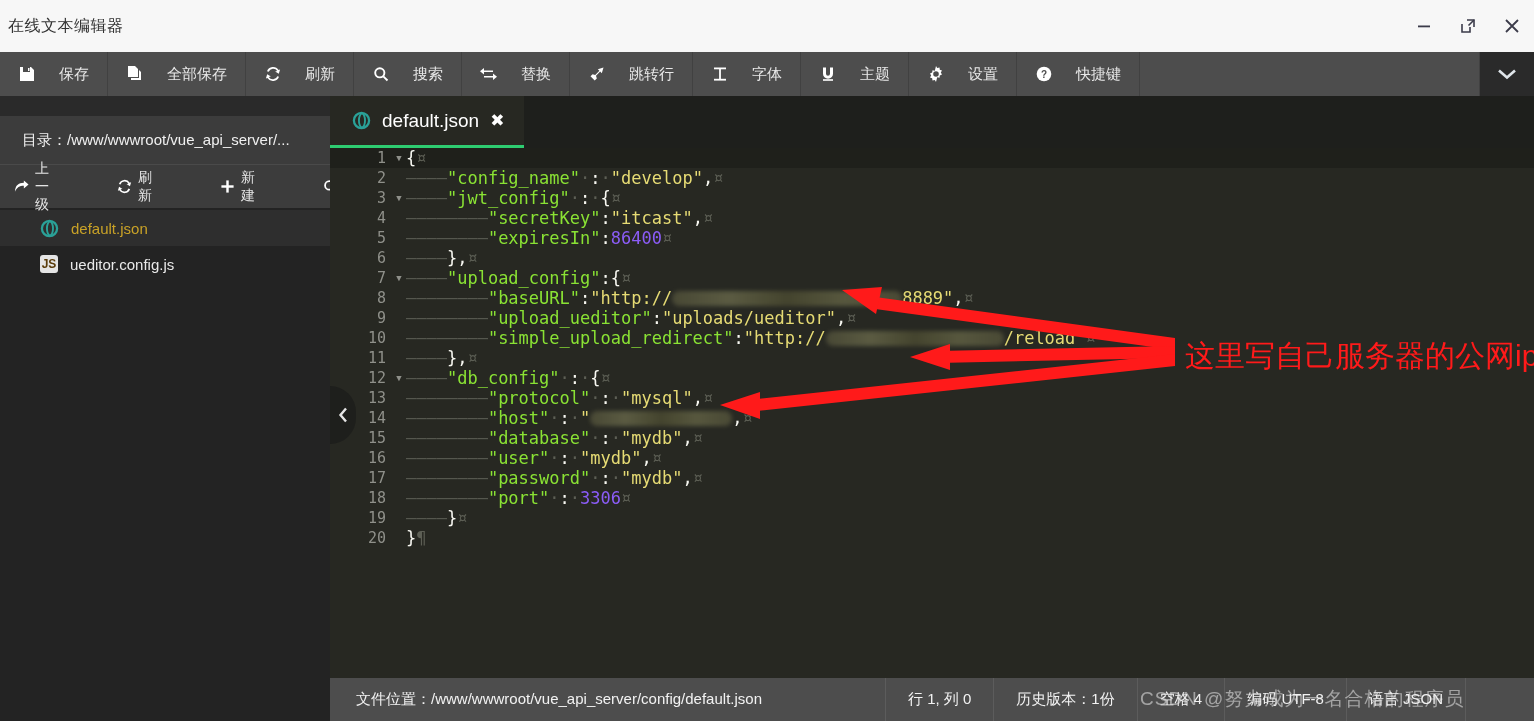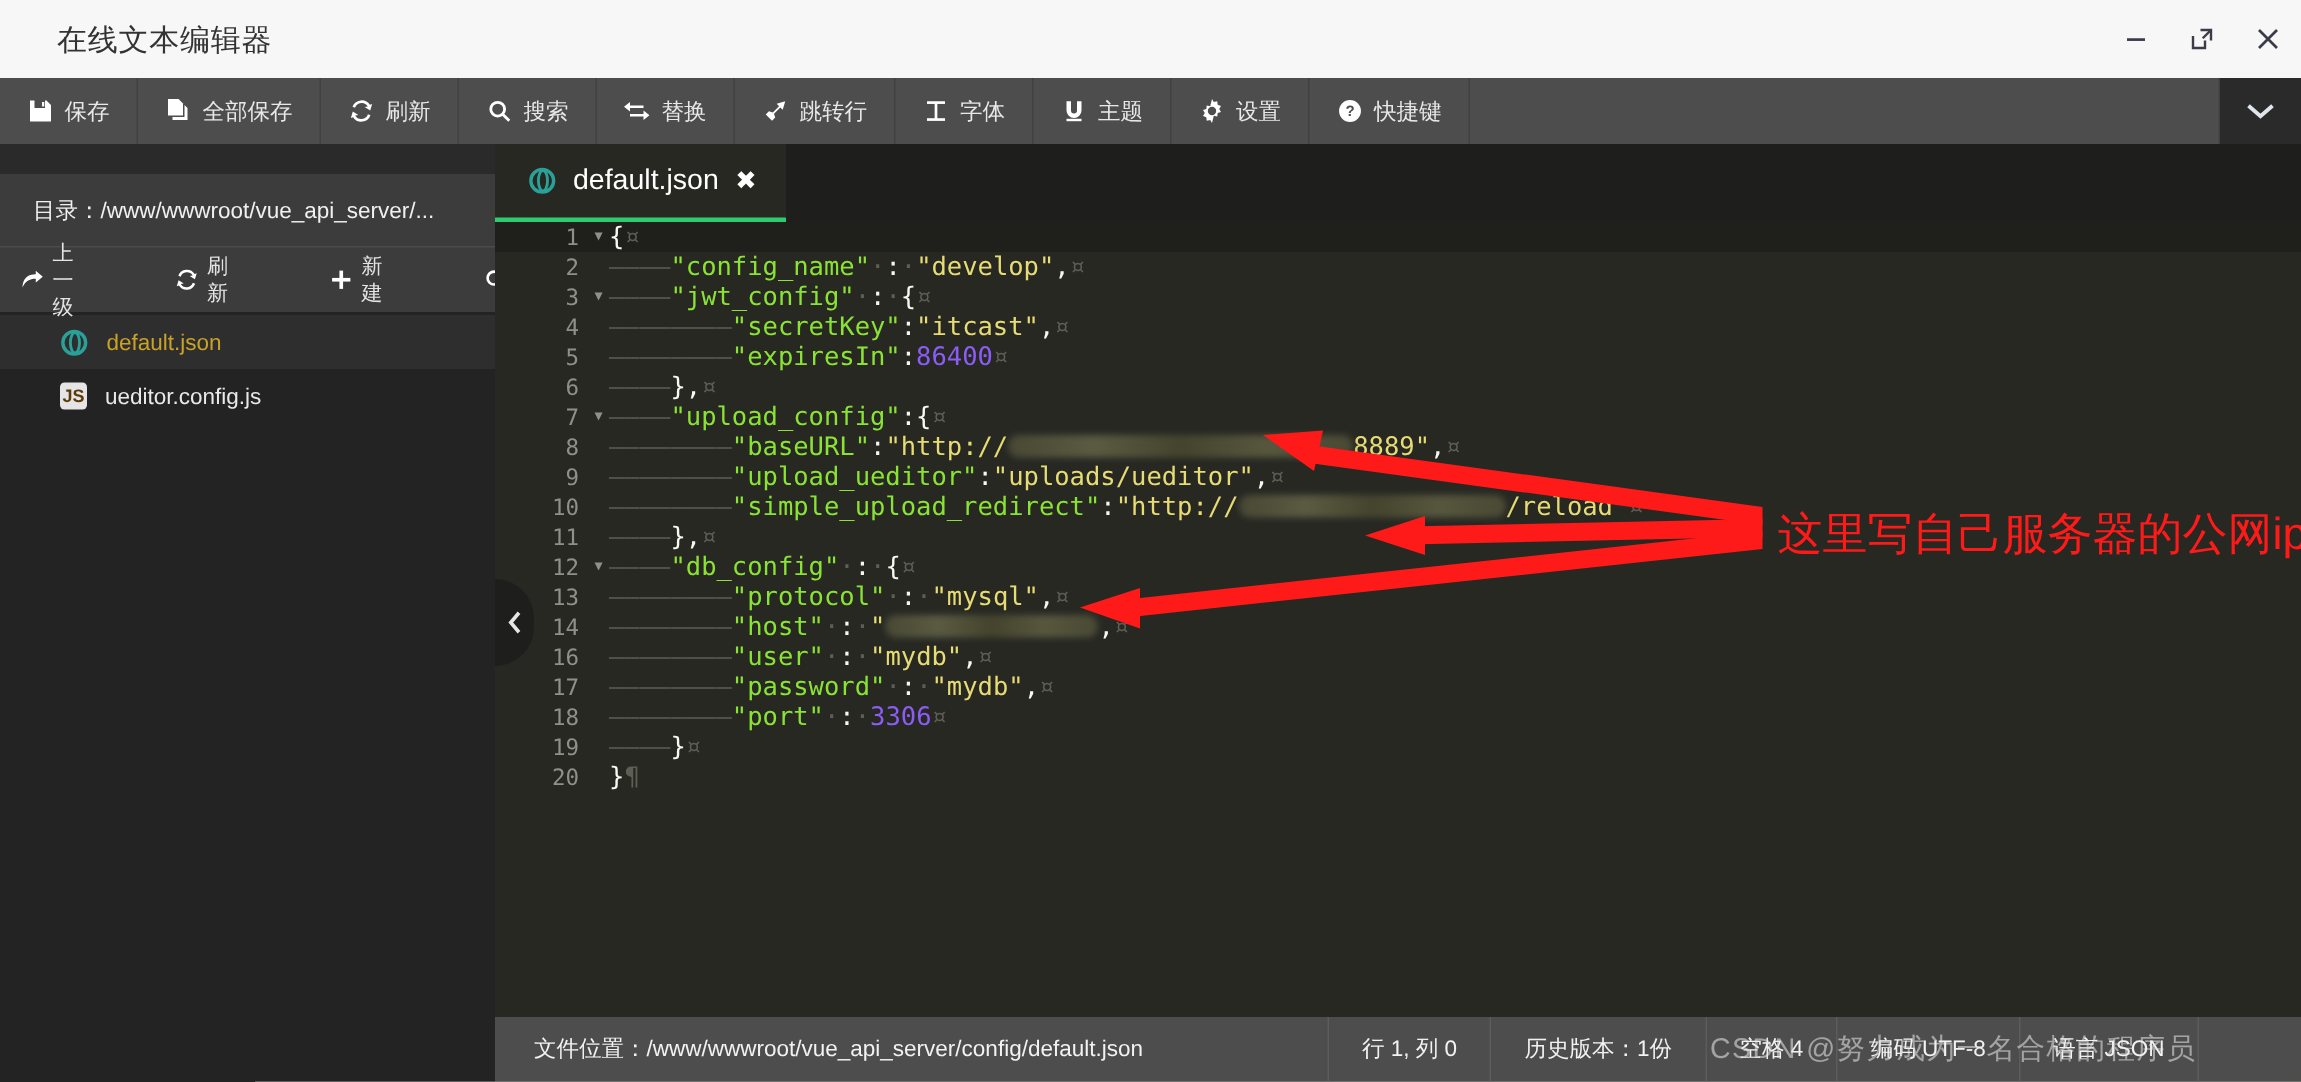--- a/index.html
+++ b/index.html
@@ -16,22 +16,22 @@
   }
 
   
   .titlebar {
     position: absolute; left: 0; top: 0;
     width: 1534px; height: 52px;
     background: #f7f7f7;
     display: flex; align-items: center;
   }
   .titlebar-title {
-    margin-left: 38px;
-    font-size: 20px;
+    margin-left: 8px;
+    font-size: 16px;
     color: #333;
     letter-spacing: .5px;
   }
   .win-controls {
     position: absolute; right: 0; top: 0;
     height: 52px;
     display: flex; align-items: center;
   }
   .win-btn {
     width: 44px; height: 52px;
@@ -41,21 +41,21 @@
   .win-btn svg { display: block; }
 
   
   .toolbar {
     position: absolute; left: 0; top: 52px;
     width: 1534px; height: 44px;
     background: #4d4d4d;
     display: flex; align-items: stretch;
   }
   .tb-item {
-    display: flex; align-items: center; gap: 8px;
+    display: flex; align-items: center; gap: 24px;
     padding: 0 18px;
     border-right: 1px solid #414141;
     color: #e8e8e8;
     font-size: 15px;
     white-space: nowrap;
   }
   .tb-item .ico {
     display: inline-flex; align-items: center; justify-content: center;
     width: 17px; height: 17px; color: #fff;
   }
@@ -502,20 +502,25 @@
             <div class="gutter">13</div>
             <div class="fold"></div>
             <div class="codetext"><span class="ind">————————</span><span class="k">"protocol"</span><span class="ws">·</span><span class="p">:</span><span class="ws">·</span><span class="s">"mysql"</span><span class="p">,</span><span class="ws">¤</span></div>
           </div>
           <div class="cl">
             <div class="gutter">14</div>
             <div class="fold"></div>
             <div class="codetext"><span class="ind">————————</span><span class="k">"host"</span><span class="ws">·</span><span class="p">:</span><span class="ws">·</span><span class="s">"</span><span class="blur" style="width: 142px;"></span><span class="p">,</span><span class="ws">¤</span></div>
           </div>
           <div class="cl">
+            <div class="gutter">15</div>
+            <div class="fold"></div>
+            <div class="codetext"><span class="ind">————————</span><span class="k">"database"</span><span class="ws">·</span><span class="p">:</span><span class="ws">·</span><span class="s">"mydb"</span><span class="p">,</span><span class="ws">¤</span></div>
+          </div>
+          <div class="cl">
             <div class="gutter">16</div>
             <div class="fold"></div>
             <div class="codetext"><span class="ind">————————</span><span class="k">"user"</span><span class="ws">·</span><span class="p">:</span><span class="ws">·</span><span class="s">"mydb"</span><span class="p">,</span><span class="ws">¤</span></div>
           </div>
           <div class="cl">
             <div class="gutter">17</div>
             <div class="fold"></div>
             <div class="codetext"><span class="ind">————————</span><span class="k">"password"</span><span class="ws">·</span><span class="p">:</span><span class="ws">·</span><span class="s">"mydb"</span><span class="p">,</span><span class="ws">¤</span></div>
           </div>
           <div class="cl">

